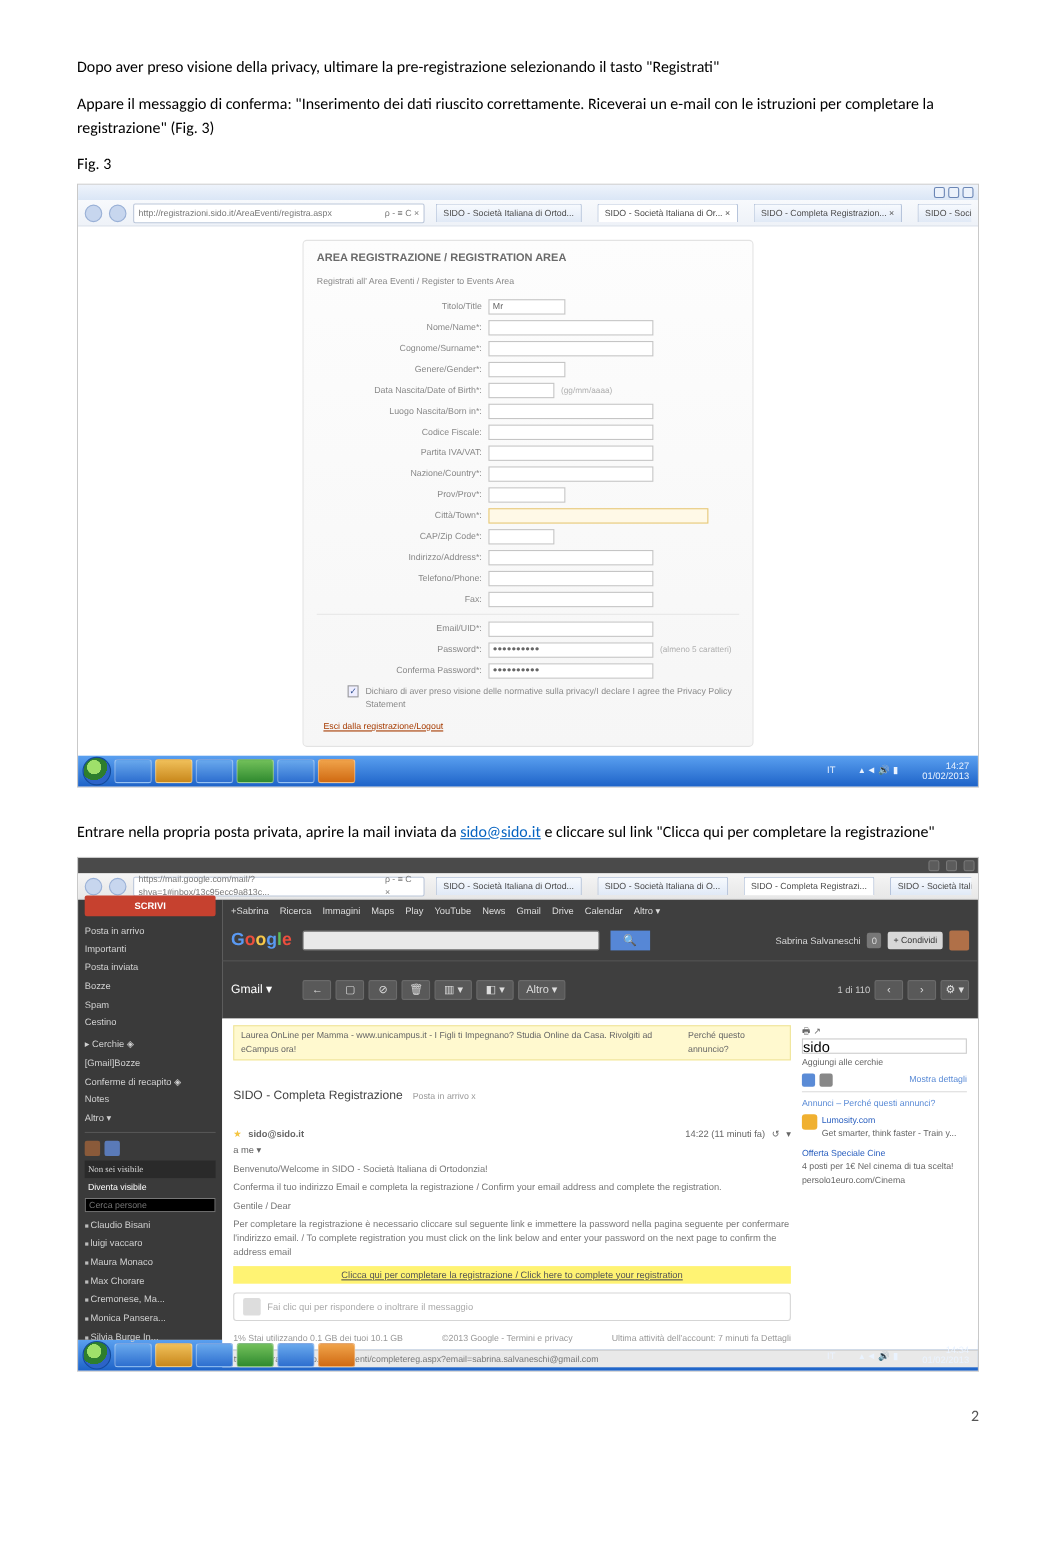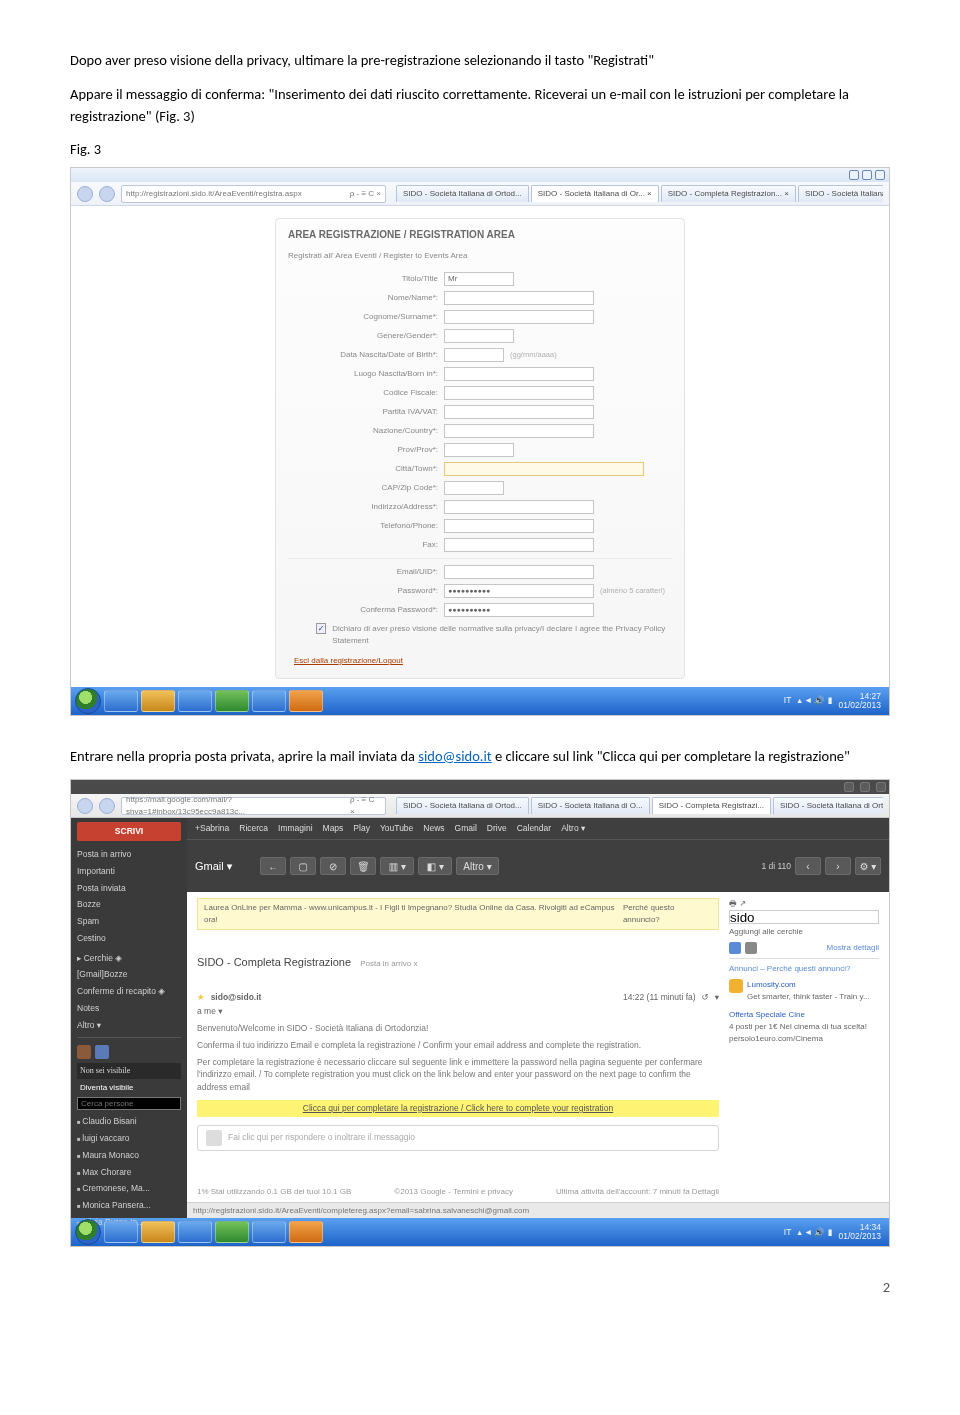--- a/index.html
+++ b/index.html
@@ -44,21 +44,21 @@
     border-bottom: 1px solid #d0d7e4;
   }
   .nav-arrow { width:16px;height:16px;border-radius:50%;background:#c7d6ee;display:inline-block;margin-right:2px;border:1px solid #99b0d6; }
   .urlbox {
     flex: 0 0 265px;
     height: 18px;
     background:#fff;border:1px solid #bcc7da;
     border-radius:2px;
     display:flex;align-items:center;padding:0 4px;font-size:8px;color:#777;
   }
-  .tab-strip { display:flex; gap:2px; margin-left:6px; flex: 1; overflow:hidden; }
+  .tab-strip { display:flex; gap:14px; margin-left:6px; flex: 1; overflow:hidden; }
   .ie-tab {
     background: linear-gradient(#f7fafe,#e0e9f6);
     border:1px solid #b6c4db; border-bottom:none;
     padding:2px 6px; font-size:8px; color:#4b4b4b;
     white-space:nowrap;
     border-radius:2px 2px 0 0;
   }
   .ie-tab.sel { background:#fff;text-align:right; }
   .ss1-body {
     background:#fff;
@@ -101,42 +101,42 @@
   }
   .tb-btn{
     width:34px;height:22px;border:1px solid rgba(255,255,255,.35);
     border-radius:3px;
     background:linear-gradient(#69a9ed,#2d6ecf);
   }
   .tb-btn.br{background:linear-gradient(#f0c05a,#c8871b);}
   .tb-btn.gr{background:linear-gradient(#72c05a,#2f8a2f);}
   .tb-btn.or{background:linear-gradient(#f0a34a,#d06a12);}
   .tb-sp{flex:1;}
-  .tb-tray{color:#eaf3ff;font-size:8.5px;display:flex;align-items:center;gap:6px;padding-right:4px;}
+  .tb-tray{color:#eaf3ff;font-size:8.5px;display:flex;align-items:center;gap:22px;padding-right:4px;}
   .tb-clock{line-height:1.05;text-align:right;}
 
   
   .ss2 {}
   .ss2-top {
     background:#4a4a4a;height:14px;display:flex;justify-content:flex-end;align-items:center;padding:0 3px;gap:3px;
   }
   .ss2-top .wbtn{border:1px solid #777;background:#5c5c5c;}
   .ss2-addr {
     background: linear-gradient(#f5f5f5,#e7e7e7);
     height:24px;display:flex;align-items:center;padding:2px 6px;gap:4px;
     border-bottom:1px solid #cacaca;
   }
   .ss2-body { height: 400px; display:flex; }
   .lh-col {
-    width: 116px;
+    width: 131px;
     background:#3a3a3a;
     color:#d8d8d8;
     font-size:8.5px;
     padding:4px 6px;
-    display:flex;flex-direction:column;gap:2px;
+    display:flex;flex-direction:column;gap:2px;justify-content:center;
   }
   .lh-col .lh-item{padding:1px 0;color:#d0d0d0;}
   .lh-col .bullet::before{content:"■ ";font-size:6px;color:#bbb;}
   .lh-sep{border-top:1px solid #555;margin:3px 0;}
   .rh-area{flex:1;display:flex;flex-direction:column;}
   .rh-dark{
     background:#3f3f3f;color:#d8d8d8;font-size:8.5px;
   }
   .g-topnav{display:flex;gap:10px;padding:4px 8px;}
   .g-topnav span{color:#ddd;}
@@ -378,20 +378,31 @@
           <span>Immagini</span>
           <span>Maps</span>
           <span>Play</span>
           <span>YouTube</span>
           <span>News</span>
           <span>Gmail</span>
           <span>Drive</span>
           <span>Calendar</span>
           <span>Altro ▾</span>
         </div>
+        <div class="g-header">
+          <span class="g-logo"><span class="b">G</span><span class="r">o</span><span class="y">o</span><span class="b">g</span><span class="g">l</span><span class="r">e</span></span>
+          <span class="g-search"></span>
+          <span class="g-search-btn">🔍</span>
+          <div class="g-right">
+            <span>Sabrina Salvaneschi</span>
+            <span style="background:#777;padding:1px 4px;border-radius:2px;">0</span>
+            <span class="g-share">+ Condividi</span>
+            <span class="g-av"></span>
+          </div>
+        </div>
         <div class="g-toolbar">
           <span class="g-gm">Gmail ▾</span>
           <span style="width:20px"></span>
           <span class="g-tbtn">←</span>
           <span class="g-tbtn">▢</span>
           <span class="g-tbtn">⊘</span>
           <span class="g-tbtn">🗑</span>
           <span class="g-tbtn" style="width:34px">▥ ▾</span>
           <span class="g-tbtn" style="width:34px">◧ ▾</span>
           <span class="g-tbtn g-tbl" style="width:auto">Altro ▾</span>
@@ -419,20 +430,21 @@
             <b>sido@sido.it</b>
             <span style="margin-left:auto">14:22 (11 minuti fa)</span>
             <span>↺</span>
             <span>▾</span>
           </div>
           <div class="from-row">
               <span>a me ▾</span>
             </div>
           <div class="mbody">Benvenuto/Welcome in SIDO - Società Italiana di Ortodonzia!</div>
           <div class="mbody">Conferma il tuo indirizzo Email e completa la registrazione / Confirm your email address and complete the registration.</div>
+          <div class="mbody">Gentile / Dear</div>
           <div class="mbody">Per completare la registrazione è necessario cliccare sul seguente link e immettere la password nella pagina seguente per confermare l'indirizzo email. / To complete registration you must click on the link below and enter your password on the next page to confirm the address email</div>
           <div class="yellow-link">Clicca qui per completare la registrazione / Click here to complete your registration</div>
           <div class="reply-box">
             <span style="margin-right:6px;width:16px;height:16px;background:#ddd;border-radius:2px;"></span>
             <span>Fai clic qui per rispondere o inoltrare il messaggio</span>
           </div>
           <div class="mfoot">
             <span>1%  Stai utilizzando 0.1 GB dei tuoi 10.1 GB</span>
             <span>©2013 Google - Termini e privacy</span>
             <span>Ultima attività dell'account: 7 minuti fa  Dettagli</span>

